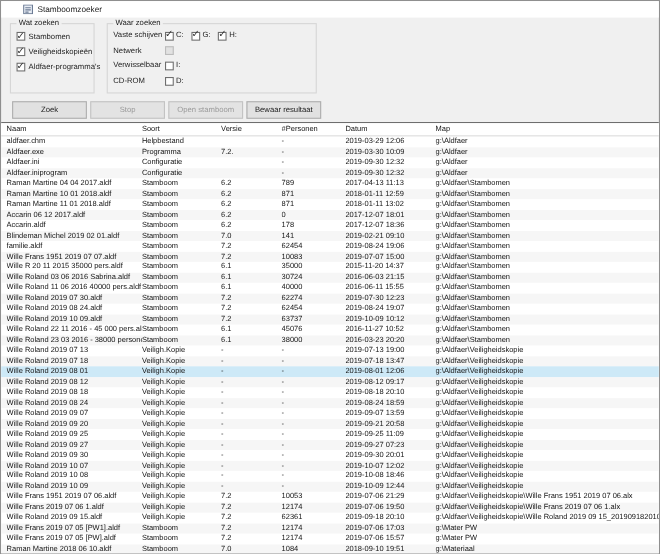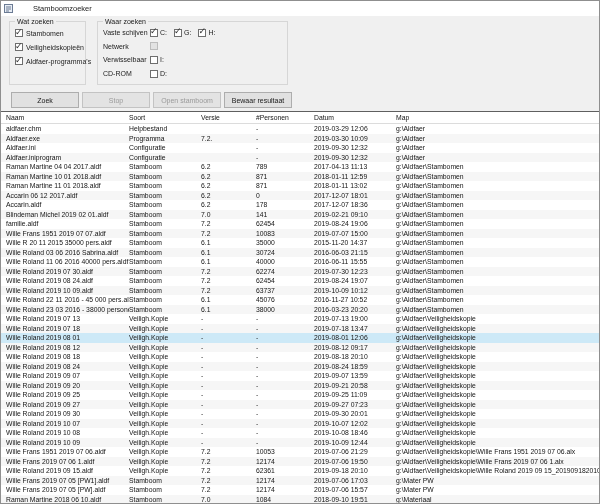--- a/index.html
+++ b/index.html
@@ -4,21 +4,21 @@
 <style>
   html,body{margin:0;padding:0;background:#cfcfcf;}
   *{box-sizing:border-box;}
   .window{
     position:relative;width:600px;height:504px;background:#f0f0f0;
     border:1px solid #8f8f8f;overflow:hidden;
     font-family:"Liberation Sans","DejaVu Sans",sans-serif;color:#141414;
   }
   
   .titlebar{position:absolute;top:0;left:0;right:0;height:15px;background:#ffffff;
-    display:flex;align-items:center;gap:20px;padding-left:3px;}
+    display:flex;align-items:center;gap:4px;padding-left:20px;}
   .title{font-size:7.5px;color:#1b1b1b;}
   .app-icon{display:inline-flex;width:9px;height:9px;}
   
   .groupbox{position:absolute;border:1px solid var(--groupborder);}
   .gb1{left:8px;top:20px;width:77px;height:64px;}
   .gb2{left:96px;top:20px;width:191px;height:64px;}
   .gb-label{position:absolute;top:-5px;left:5px;background:#f0f0f0;padding:0 2px;
     font-size:7px;line-height:9px;color:#202020;white-space:nowrap;}
   .gb-inner{padding:4px 0 0 5px;}
   .cb-item{display:flex;align-items:center;gap:3px;height:14px;}

